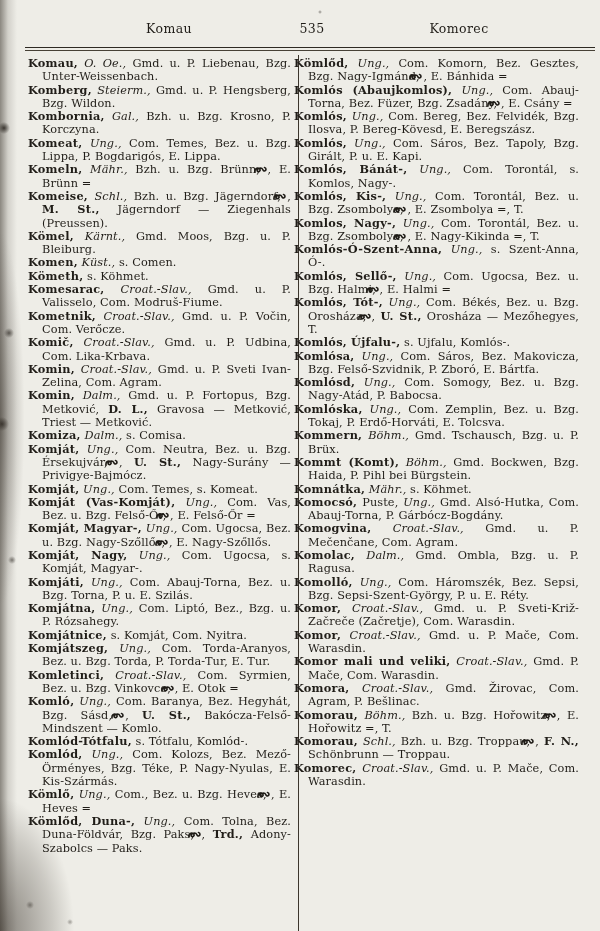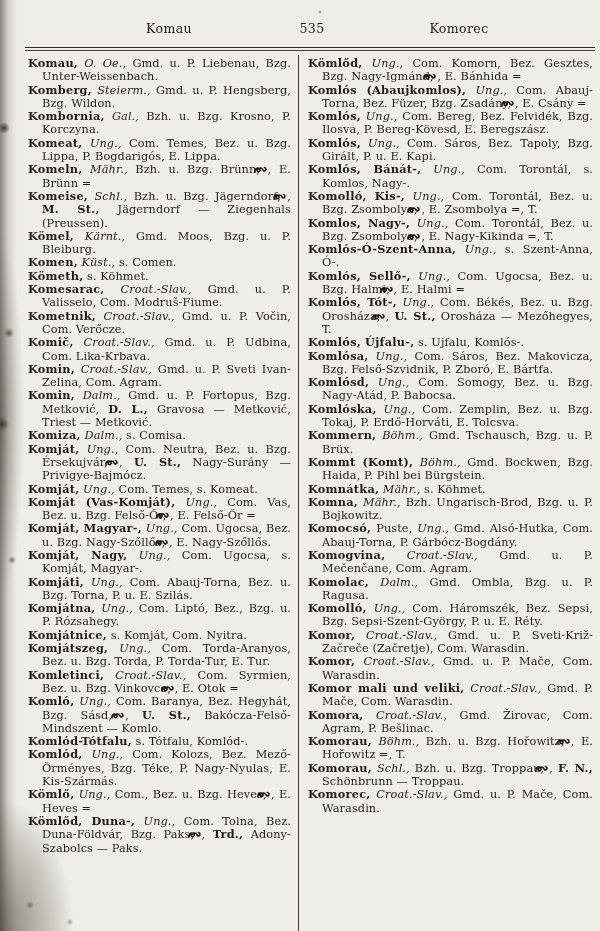--- a/index.html
+++ b/index.html
@@ -25,21 +25,21 @@
     font-size:12.5px;letter-spacing:.4px;margin-left:12px;}
   .running-head span{position:absolute;transform:translateX(-50%);white-space:nowrap;}
   .rh-left{left:157px;}
   .rh-center{left:300px;}
   .rh-right{left:447px;text-align:center;}
   .head-rule{position:absolute;top:47px;left:25px;right:5px;height:2px;
     border-top:1.5px solid #2e2a23;border-bottom:1px solid #474136;}
   .col-divider{position:absolute;top:55px;bottom:0;left:298px;width:1.3px;background:#3c362d;}
   .cols{position:absolute;top:57px;left:28px;right:7px;display:flex;}
   .col{display:block;}
-  .col[data-column="0"]{width:263px;margin-right:17px;}
+  .col[data-column="0"]{width:263px;margin-right:3px;}
   .col[data-column="1"]{width:285px;}
   .entry{
     margin:0;padding-left:14px;text-indent:-14px;
     font-size:11.3px;line-height:13.3px;
     text-align:justify;text-align-last:left;
     letter-spacing:.1px;
   }
   .b{font-weight:bold;letter-spacing:.25px;}
   .i{font-style:italic;}
   .horn{display:inline-block;vertical-align:-1px;line-height:0;}
@@ -110,41 +110,40 @@
     <div class="col" data-column="1">
         <p class="entry"><span class="b">Kömlőd,</span> <span class="i">Ung.,</span> <span class="t">Com. Komorn, Bez. Gesztes, Bzg. Nagy-Igmánd,</span> <span class="horn"><svg viewBox="0 0 26 14" xmlns="http://www.w3.org/2000/svg">
               <path d="M2 11 C1 5 6 2 10 4 C14 6 12 11 8 10 C4 9 7 3 13 3 C19 3 17 10 21 9 C25 8 25 3 21 2" fill="none" stroke="#1e1b16" stroke-width="3.2" stroke-linecap="round"></path>
             </svg></span><span class="t">, E. Bánhida =</span></p>
         <p class="entry"><span class="b">Komlós (Abaujkomlos),</span> <span class="i">Ung.,</span> <span class="t">Com. Abauj-Torna, Bez. Füzer, Bzg. Zsadány,</span> <span class="horn"><svg viewBox="0 0 26 14" xmlns="http://www.w3.org/2000/svg">
               <path d="M2 11 C1 5 6 2 10 4 C14 6 12 11 8 10 C4 9 7 3 13 3 C19 3 17 10 21 9 C25 8 25 3 21 2" fill="none" stroke="#1e1b16" stroke-width="3.2" stroke-linecap="round"></path>
             </svg></span><span class="t">, E. Csány =</span></p>
         <p class="entry"><span class="b">Komlós,</span> <span class="i">Ung.,</span> <span class="t">Com. Bereg, Bez. Felvidék, Bzg. Ilosva, P. Bereg-Kövesd, E. Beregszász.</span></p>
         <p class="entry"><span class="b">Komlós,</span> <span class="i">Ung.,</span> <span class="t">Com. Sáros, Bez. Tapoly, Bzg. Girált, P. u. E. Kapi.</span></p>
         <p class="entry"><span class="b">Komlós, Bánát-,</span> <span class="i">Ung.,</span> <span class="t">Com. Torontál, s. Komlos, Nagy-.</span></p>
-        <p class="entry"><span class="b">Komolló, Kis-,</span> <span class="i">Ung.,</span> <span class="t">Com. Torontál, Bez. u. Bzg. Zsombolya,</span> <span class="horn"><svg viewBox="0 0 26 14" xmlns="http://www.w3.org/2000/svg">
+        <p class="entry"><span class="b">Komlós, Kis-,</span> <span class="i">Ung.,</span> <span class="t">Com. Torontál, Bez. u. Bzg. Zsombolya,</span> <span class="horn"><svg viewBox="0 0 26 14" xmlns="http://www.w3.org/2000/svg">
               <path d="M2 11 C1 5 6 2 10 4 C14 6 12 11 8 10 C4 9 7 3 13 3 C19 3 17 10 21 9 C25 8 25 3 21 2" fill="none" stroke="#1e1b16" stroke-width="3.2" stroke-linecap="round"></path>
             </svg></span><span class="t">, E. Zsombolya =, T.</span></p>
         <p class="entry"><span class="b">Komlos, Nagy-,</span> <span class="i">Ung.,</span> <span class="t">Com. Torontál, Bez. u. Bzg. Zsombolya,</span> <span class="horn"><svg viewBox="0 0 26 14" xmlns="http://www.w3.org/2000/svg">
               <path d="M2 11 C1 5 6 2 10 4 C14 6 12 11 8 10 C4 9 7 3 13 3 C19 3 17 10 21 9 C25 8 25 3 21 2" fill="none" stroke="#1e1b16" stroke-width="3.2" stroke-linecap="round"></path>
             </svg></span><span class="t">, E. Nagy-Kikinda =, T.</span></p>
         <p class="entry"><span class="b">Komlós-Ó-Szent-Anna,</span> <span class="i">Ung.,</span> <span class="t">s. Szent-Anna, Ó-.</span></p>
         <p class="entry"><span class="b">Komlós, Sellő-,</span> <span class="i">Ung.,</span> <span class="t">Com. Ugocsa, Bez. u. Bzg. Halmi,</span> <span class="horn"><svg viewBox="0 0 26 14" xmlns="http://www.w3.org/2000/svg">
               <path d="M2 11 C1 5 6 2 10 4 C14 6 12 11 8 10 C4 9 7 3 13 3 C19 3 17 10 21 9 C25 8 25 3 21 2" fill="none" stroke="#1e1b16" stroke-width="3.2" stroke-linecap="round"></path>
             </svg></span><span class="t">, E. Halmi =</span></p>
         <p class="entry"><span class="b">Komlós, Tót-,</span> <span class="i">Ung.,</span> <span class="t">Com. Békés, Bez. u. Bzg. Orosháza,</span> <span class="horn"><svg viewBox="0 0 26 14" xmlns="http://www.w3.org/2000/svg">
               <path d="M2 11 C1 5 6 2 10 4 C14 6 12 11 8 10 C4 9 7 3 13 3 C19 3 17 10 21 9 C25 8 25 3 21 2" fill="none" stroke="#1e1b16" stroke-width="3.2" stroke-linecap="round"></path>
             </svg></span><span class="t">,</span> <span class="b">U. St.,</span> <span class="t">Orosháza — Mezőhegyes, T.</span></p>
         <p class="entry"><span class="b">Komlós, Újfalu-,</span> <span class="t">s. Ujfalu, Komlós-.</span></p>
         <p class="entry"><span class="b">Komlósa,</span> <span class="i">Ung.,</span> <span class="t">Com. Sáros, Bez. Makovicza, Bzg. Felső-Szvidnik, P. Zboró, E. Bártfa.</span></p>
         <p class="entry"><span class="b">Komlósd,</span> <span class="i">Ung.,</span> <span class="t">Com. Somogy, Bez. u. Bzg. Nagy-Atád, P. Babocsa.</span></p>
         <p class="entry"><span class="b">Komlóska,</span> <span class="i">Ung.,</span> <span class="t">Com. Zemplin, Bez. u. Bzg. Tokaj, P. Erdő-Horváti, E. Tolcsva.</span></p>
         <p class="entry"><span class="b">Kommern,</span> <span class="i">Böhm.,</span> <span class="t">Gmd. Tschausch, Bzg. u. P. Brüx.</span></p>
         <p class="entry"><span class="b">Kommt (Komt),</span> <span class="i">Böhm.,</span> <span class="t">Gmd. Bockwen, Bzg. Haida, P. Pihl bei Bürgstein.</span></p>
         <p class="entry"><span class="b">Komnátka,</span> <span class="i">Mähr.,</span> <span class="t">s. Köhmet.</span></p>
-        <p class="entry"><span class="b">Komna,</span> <span class="i">Mähr.,</span> <span class="t">Bzh. Ungarisch-Brod, Bzg. u. P. Bojkowitz.</span></p>
         <p class="entry"><span class="b">Komocsó,</span> <span class="t">Puste,</span> <span class="i">Ung.,</span> <span class="t">Gmd. Alsó-Hutka, Com. Abauj-Torna, P. Gárbócz-Bogdány.</span></p>
         <p class="entry"><span class="b">Komogvina,</span> <span class="i">Croat.-Slav.,</span> <span class="t">Gmd. u. P. Mečenčane, Com. Agram.</span></p>
         <p class="entry"><span class="b">Komolac,</span> <span class="i">Dalm.,</span> <span class="t">Gmd. Ombla, Bzg. u. P. Ragusa.</span></p>
         <p class="entry"><span class="b">Komolló,</span> <span class="i">Ung.,</span> <span class="t">Com. Háromszék, Bez. Sepsi, Bzg. Sepsi-Szent-György, P. u. E. Réty.</span></p>
         <p class="entry"><span class="b">Komor,</span> <span class="i">Croat.-Slav.,</span> <span class="t">Gmd. u. P. Sveti-Križ-Začreče (Začretje), Com. Warasdin.</span></p>
         <p class="entry"><span class="b">Komor,</span> <span class="i">Croat.-Slav.,</span> <span class="t">Gmd. u. P. Mače, Com. Warasdin.</span></p>
         <p class="entry"><span class="b">Komor mali und veliki,</span> <span class="i">Croat.-Slav.,</span> <span class="t">Gmd. P. Mače, Com. Warasdin.</span></p>
         <p class="entry"><span class="b">Komora,</span> <span class="i">Croat.-Slav.,</span> <span class="t">Gmd. Žirovac, Com. Agram, P. Bešlinac.</span></p>
         <p class="entry"><span class="b">Komorau,</span> <span class="i">Böhm.,</span> <span class="t">Bzh. u. Bzg. Hořowitz,</span> <span class="horn"><svg viewBox="0 0 26 14" xmlns="http://www.w3.org/2000/svg">
               <path d="M2 11 C1 5 6 2 10 4 C14 6 12 11 8 10 C4 9 7 3 13 3 C19 3 17 10 21 9 C25 8 25 3 21 2" fill="none" stroke="#1e1b16" stroke-width="3.2" stroke-linecap="round"></path>

